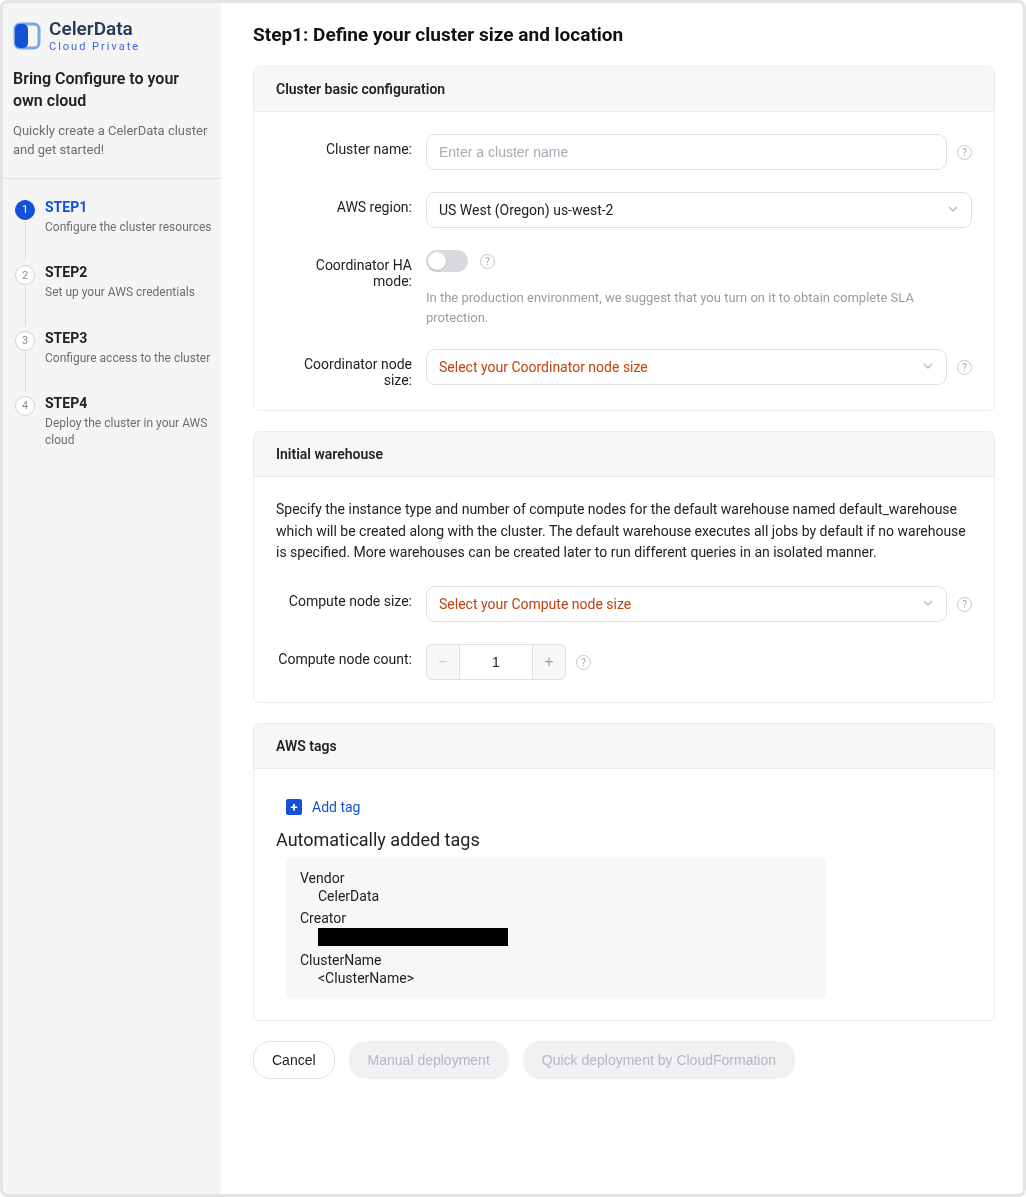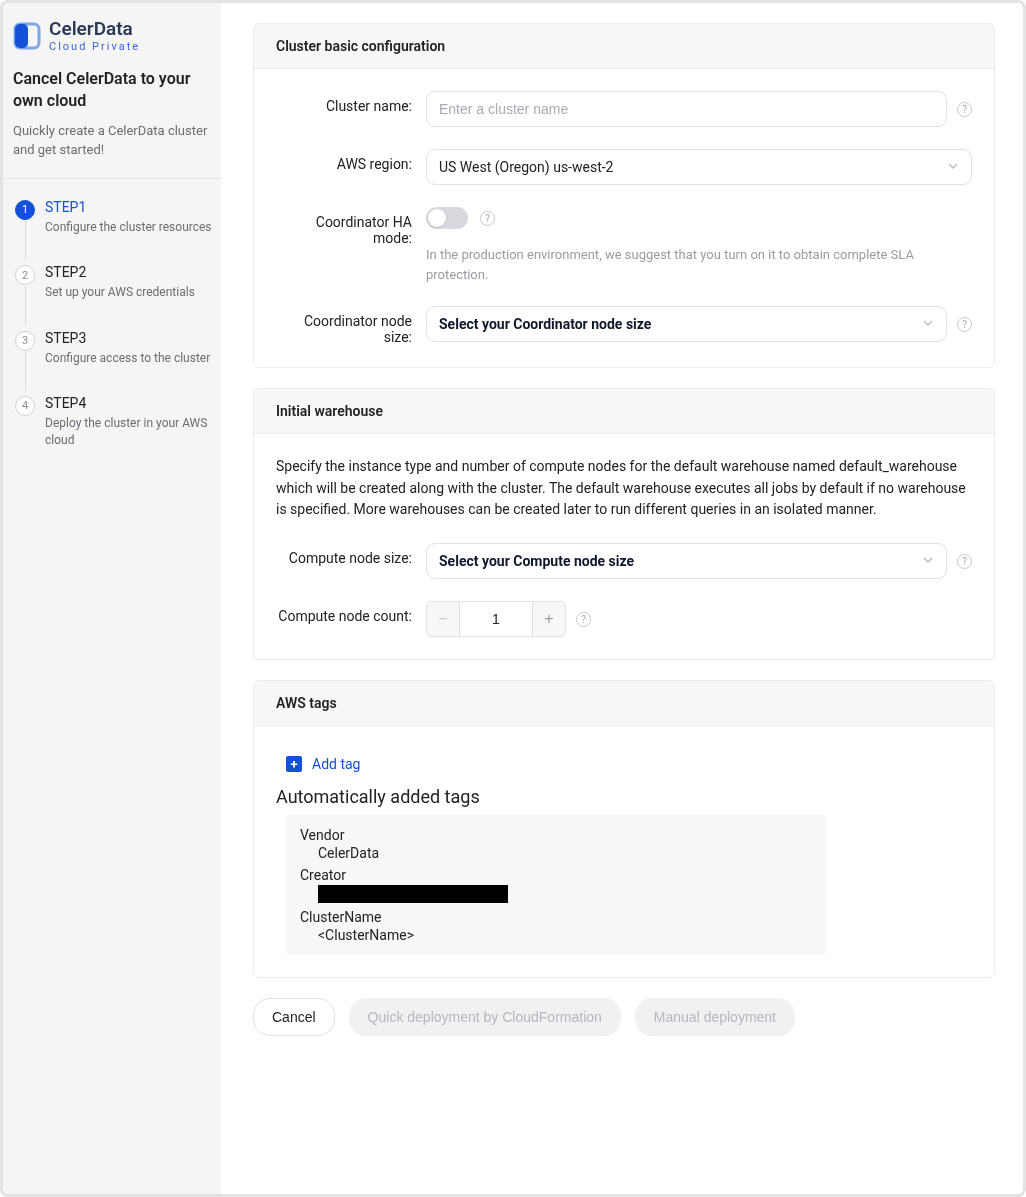--- a/index.html
+++ b/index.html
@@ -20,42 +20,42 @@
   .intro-sub { font-size:13px; color:#6b6d72; line-height:1.5; }
   .divider { height:1px; background:#e3e3e5; margin:0px 0 20px 0; }
   
   .steps { padding:0 8px 0 12px; }
   .step { display:flex; gap:10px; position:relative; padding-bottom:28px; }
   .step-badge { width:20px; height:20px; border-radius:50%; border:1px solid #cfd1d6; background:#fff; color:#8a8c92; font-size:11px; display:flex; align-items:center; justify-content:center; flex:0 0 20px; margin-top:1px; z-index:1; }
   .step.active .step-badge { background:#1351d8; border-color:#1351d8; color:#fff; }
   .step-line { position:absolute; left:10px; top:22px; bottom:4px; width:1px; background:#d9dbe0; }
   .step:last-child .step-line { display:none; }
   .step-body { flex:1; }
-  .step-name { font-size:14px; font-weight:400; color:#222; margin-bottom:4px; }
+  .step-name { font-size:14px; font-weight:700; color:#222; margin-bottom:4px; }
   .step.active .step-name { color:#1351d8; }
   .step-desc { font-size:12px; color:#6b6d72; line-height:1.45; }
   
   
   .main { flex:1; padding:20px 28px 24px 32px; overflow:auto; }
   .page-title { font-size:19px; font-weight:700; color:#111; margin-bottom:20px; }
   
   .panel { border:1px solid #ececef; border-radius:6px; margin-bottom:20px; background:#fff; }
   .panel-header { background:#f7f7f8; border-bottom:1px solid #ececef; padding:14px 22px; font-size:14px; font-weight:600; color:#222; border-radius:6px 6px 0 0; }
   .panel-body { padding:22px; }
   
   .form-row { display:flex; align-items:flex-start; margin-bottom:22px; }
   .form-row:last-child { margin-bottom:0; }
   .form-label { flex:0 0 150px; text-align:right; padding-right:14px; font-size:14px; color:#222; padding-top:7px; }
   .form-control-wrap { flex:1; display:flex; align-items:center; gap:10px; }
   .form-control-col { flex:1; display:flex; flex-direction:column; gap:8px; }
   
   .input-text, .select { width:100%; height:36px; border:1px solid #e0e1e6; border-radius:9px; padding:0 12px; font-size:14px; color:#222; background:#fff; }
   .input-text::placeholder { color:#a8abb3; }
   .select { display:flex; align-items:center; justify-content:space-between; cursor:pointer; }
-  .select .placeholder { color:#0f172a;font-weight:bold; }
+  .select .placeholder { color:#c2410c; }
   .select .chevron { color:#b8bbc2; }
   
   .help-icon { width:15px; height:15px; border:1px solid #c5c8cf; border-radius:50%; color:#a6a9b0; font-size:10px; display:flex; align-items:center; justify-content:center; flex:0 0 15px; cursor:help; }
   
   .toggle { width:42px; height:22px; background:#d8d9de; border-radius:11px; position:relative; cursor:pointer; flex:0 0 42px; }
   .toggle-knob { position:absolute; width:18px; height:18px; background:#fff; border-radius:50%; top:2px; left:2px; box-shadow:0 1px 2px rgba(0,0,0,0.15); }
   .hint-text { font-size:13px; color:#9a9ca3; line-height:1.5; margin-top:8px; }
   
   .warehouse-desc { font-size:14px; color:#222; line-height:1.55; margin-bottom:22px; }
   
@@ -92,21 +92,21 @@
           <rect x="2" y="2" width="24" height="24" rx="5" fill="none" stroke="#7aa7e8" stroke-width="3"></rect>
           <rect x="2" y="2" width="13" height="24" rx="5" fill="#1351d8"></rect>
         </svg>
       </span>
       <span class="logo-text-wrap">
         <span class="logo-text-main">CelerData</span>
         <span class="logo-text-sub">Cloud  Private</span>
       </span>
     </div>
     <div class="intro">
-      <div class="intro-title">Cancel CelerData to your own cloud</div>
+      <div class="intro-title">Bring Configure to your own cloud</div>
       <div class="intro-sub">Quickly create a CelerData cluster and get started!</div>
     </div>
     <div class="divider"></div>
     <nav class="steps">
       <div class="step active">
         <div class="step-badge">1</div>
         <div class="step-line"></div>
         <div class="step-body">
           <div class="step-name">STEP1</div>
           <div class="step-desc">Configure the cluster resources</div>
@@ -133,20 +133,21 @@
 
         <div class="step-body">
           <div class="step-name">STEP4</div>
           <div class="step-desc">Deploy the cluster in your AWS cloud</div>
         </div>
       </div>
     </nav>
   </aside>
 
   <main class="main">
+    <h1 class="page-title">Step1: Define your cluster size and location</h1>
 
     <section class="panel">
       <div class="panel-header">Cluster basic configuration</div>
       <div class="panel-body">
         <div class="form-row">
           <label class="form-label">Cluster name:</label>
           <div class="form-control-wrap">
             <input class="input-text" placeholder="Enter a cluster name" style="">
             <span class="help-icon">?</span>
           </div>
@@ -239,18 +240,18 @@
           <div class="tag-key">Creator</div>
           <div class="tag-val"><span class="redacted"></span></div>
           <div class="tag-key">ClusterName</div>
           <div class="tag-val">&lt;ClusterName&gt;</div>
         </div>
       </div>
     </section>
 
     <div class="footer-btns">
       <button class="btn btn-default">Cancel</button>
+      <button class="btn btn-disabled">Manual deployment</button>
       <button class="btn btn-disabled">Quick deployment by CloudFormation</button>
-      <button class="btn btn-disabled">Manual deployment</button>
     </div>
   </main>
 
 </div>
 
 </body></html>

